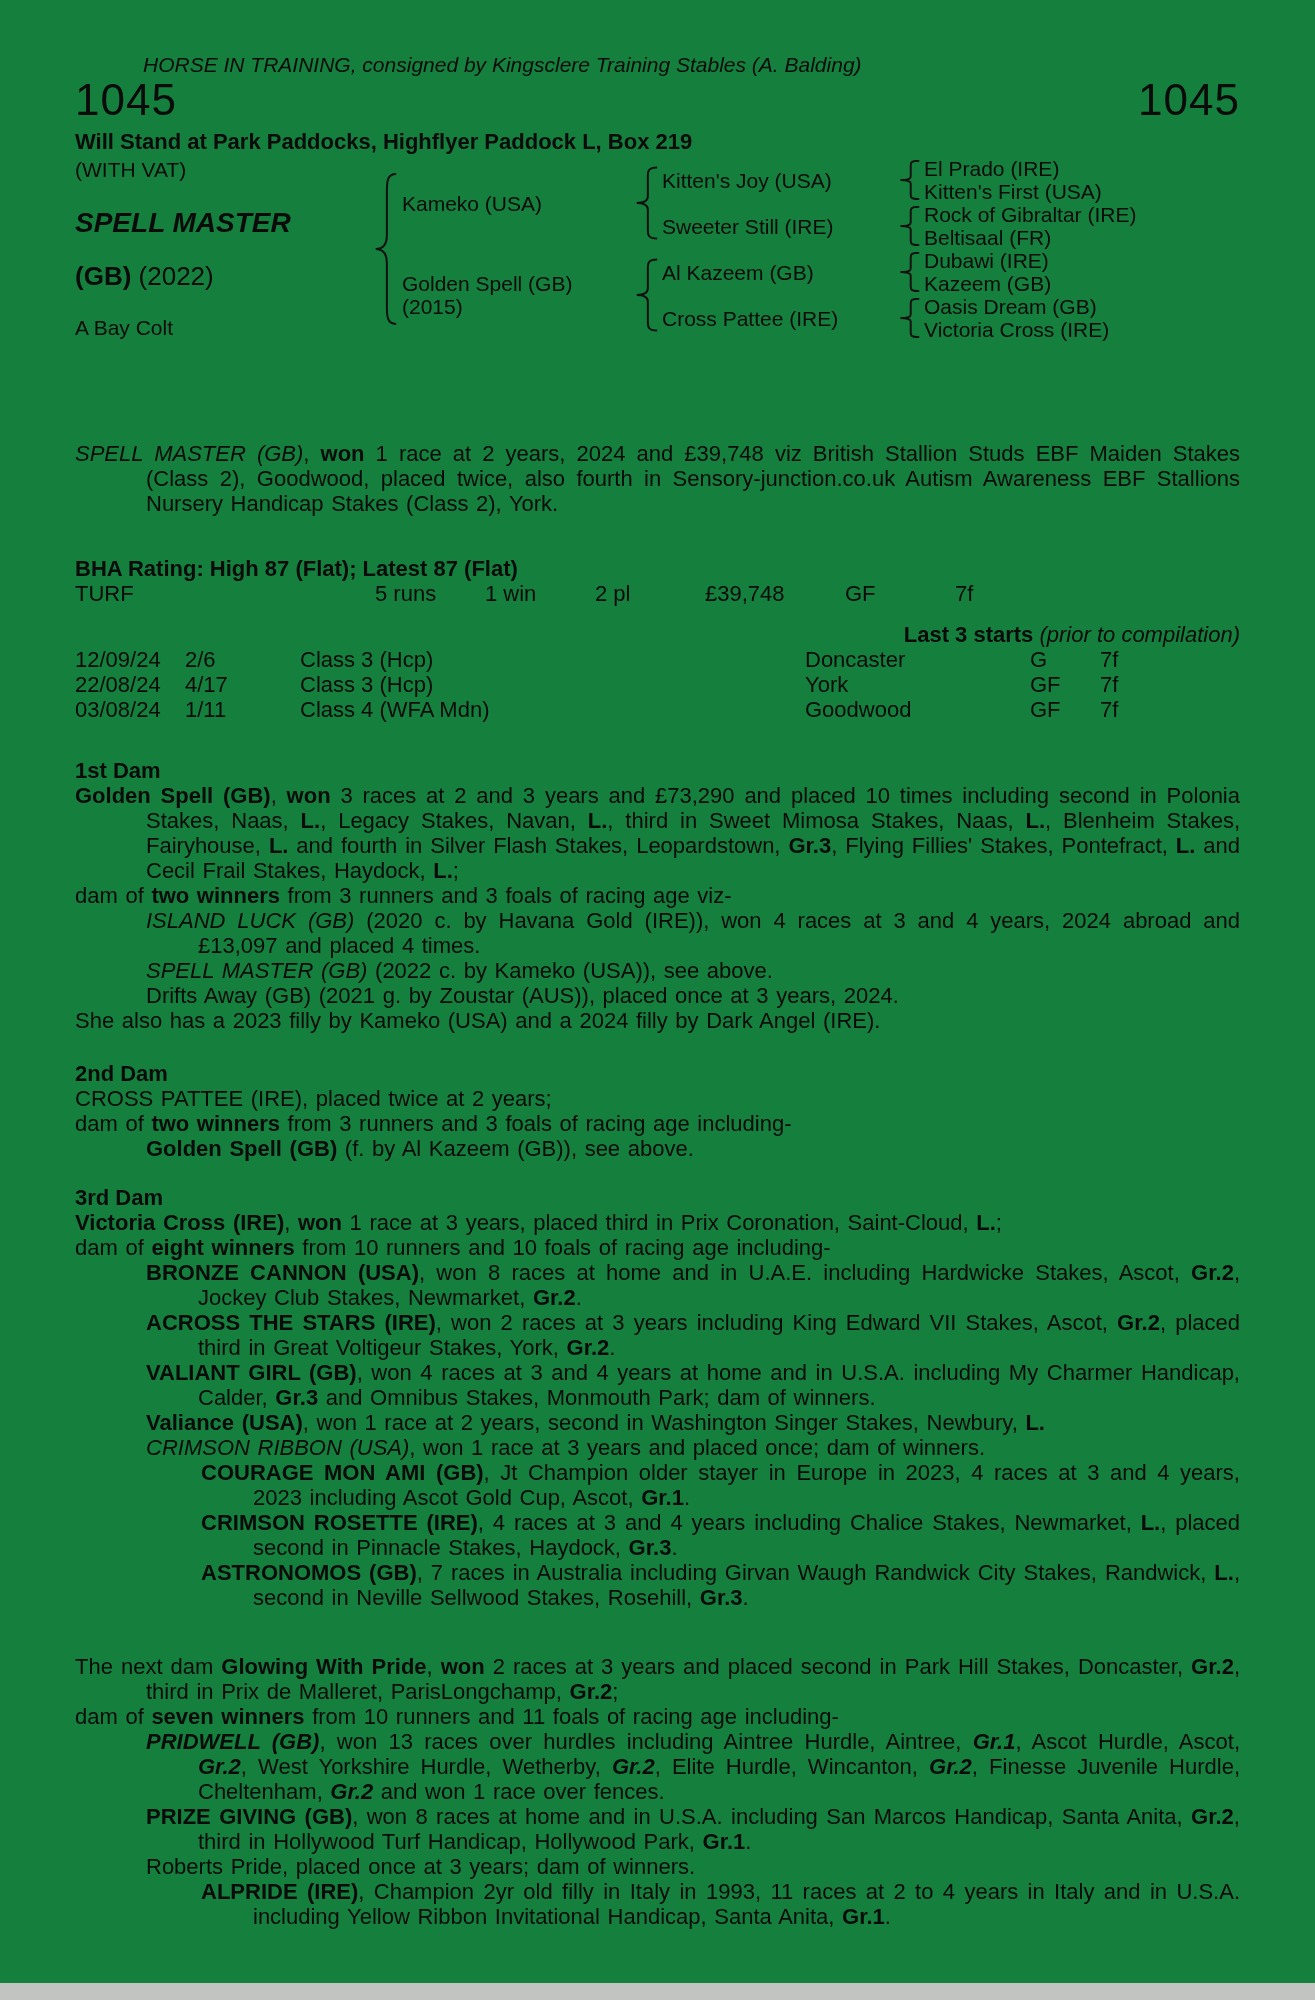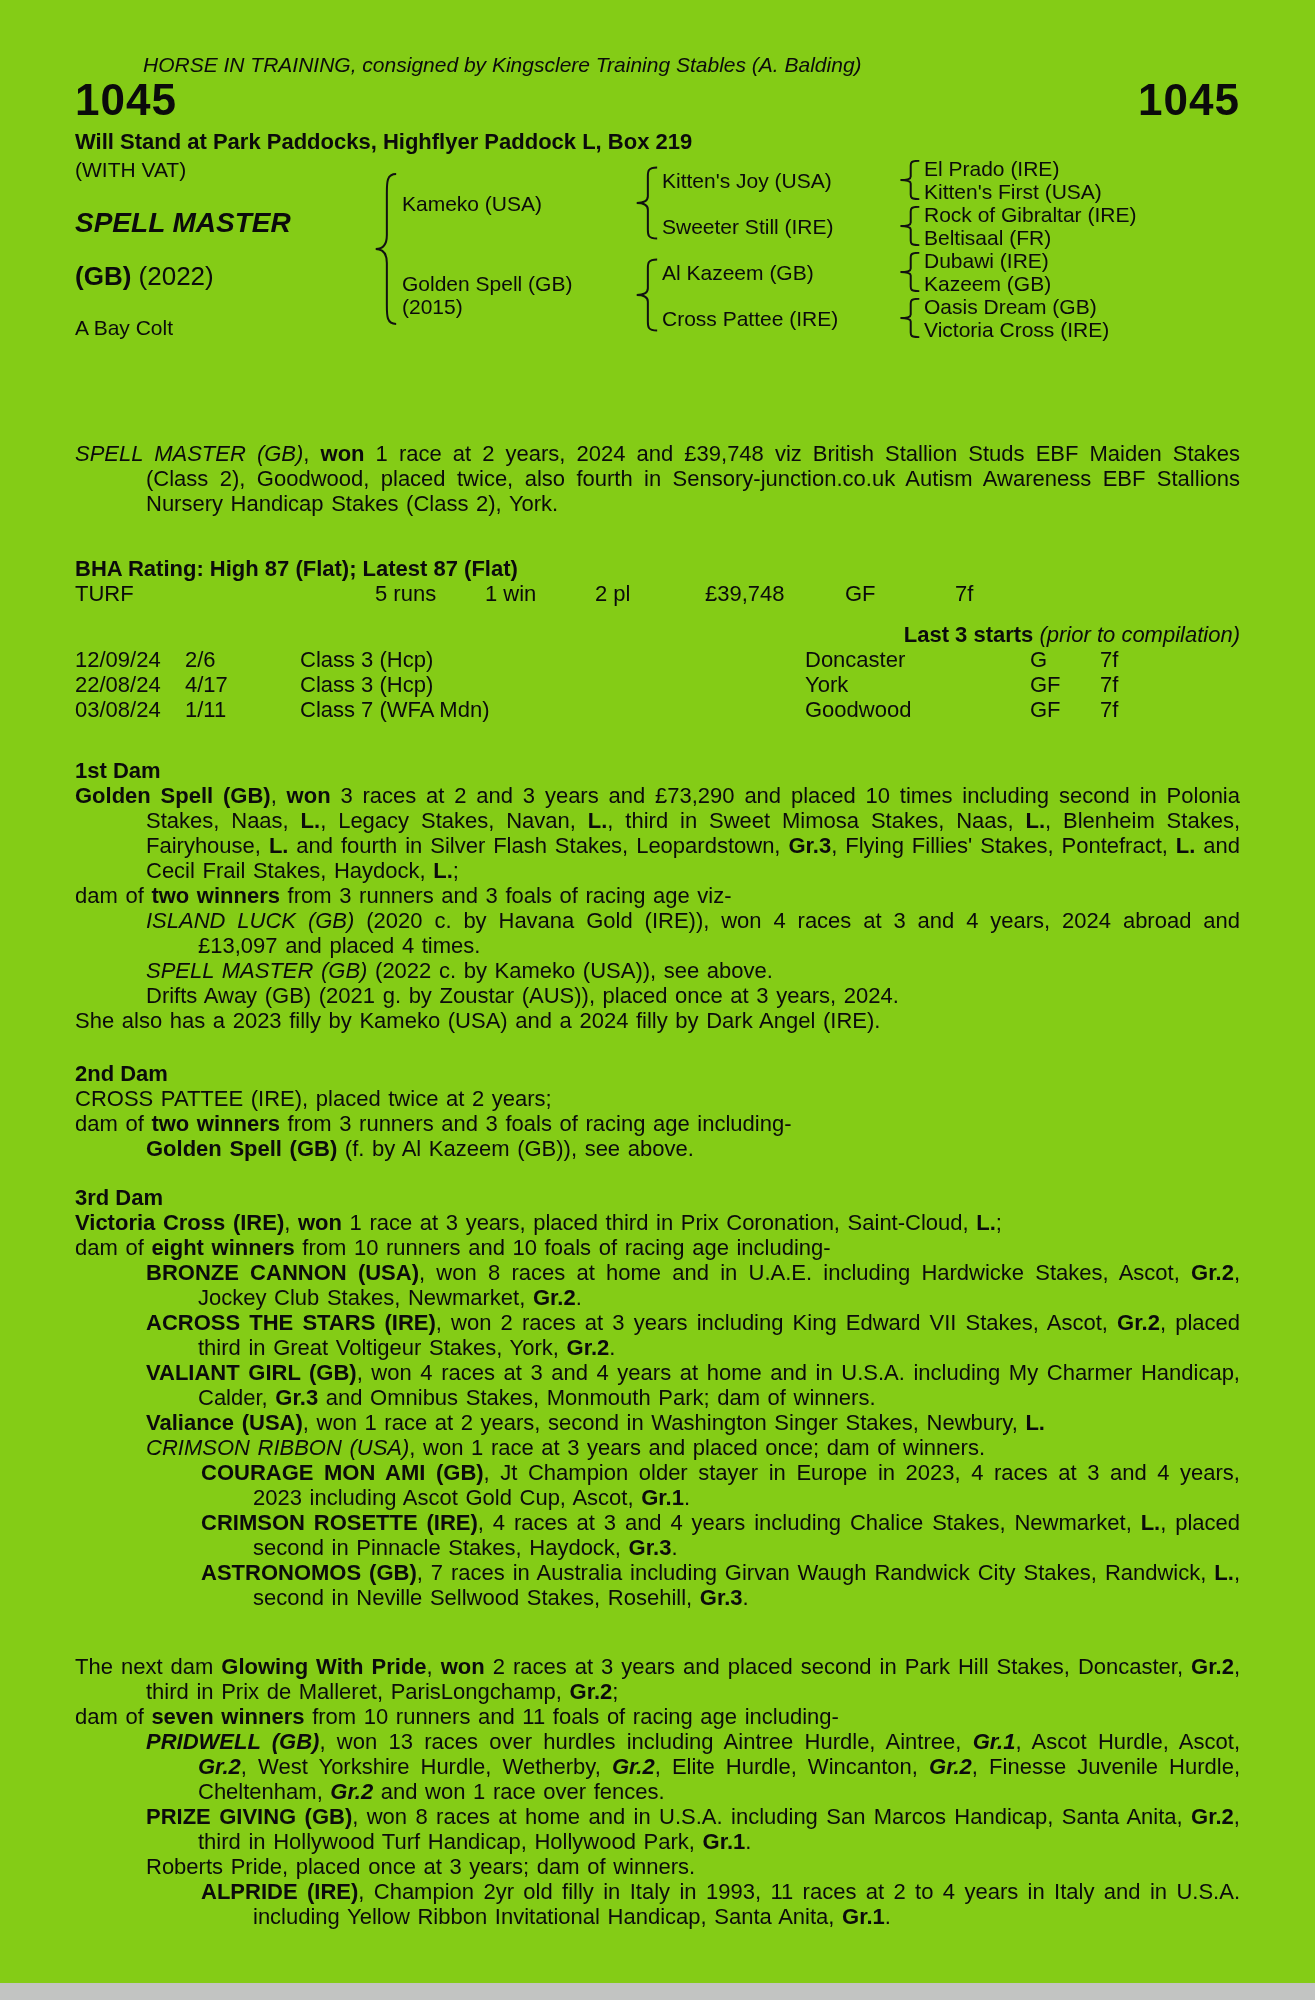--- a/index.html
+++ b/index.html
@@ -3,26 +3,26 @@
 <meta charset="utf-8">
 <style>
   html,body{margin:0;padding:0;}
   body{
     width:1315px;height:2000px;
     background:#ffffff;
     font-family:"Liberation Sans","DejaVu Sans",sans-serif;
     color:#0b0b0b;
     -webkit-font-smoothing:antialiased;
   }
-  .page{position:relative;width:1315px;height:2000px;overflow:hidden;background:#84cc16;}
+  .page{position:relative;width:1315px;height:2000px;overflow:hidden;background:#15803d;}
 
   
   .hdr-italic{margin:52px 75px 0 143px;font-style:italic;font-size:21px;line-height:25px;}
   .lot-row{display:flex;justify-content:space-between;align-items:flex-start;
-           margin:0 75px;font-size:44px;font-weight:bold;line-height:46px;letter-spacing:1px;}
+           margin:0 75px;font-size:44px;font-weight:normal;line-height:46px;letter-spacing:1px;}
   .stand-line{margin:6px 75px 0;font-weight:bold;font-size:22px;line-height:26px;}
 
   
   .ped{display:grid;
        grid-template-columns:293px 34px 228px 32px 232px 30px auto;
        grid-auto-rows:23px;
        margin:2px 75px 0;
        font-size:21px;line-height:23px;}
   .ped .cell{display:flex;align-items:center;white-space:nowrap;}
   .c-info{grid-area:1/1/9/2;display:flex;flex-direction:column;justify-content:space-between;line-height:26px;}
@@ -201,21 +201,21 @@
       <span></span>
       <span>Class 3 (Hcp)</span>
       <span>York</span>
       <span>GF</span>
       <span>7f</span>
     </div>
     <div class="l3row">
       <span>03/08/24</span>
       <span class="pos">1/11</span>
       <span></span>
-      <span>Class 7 (WFA Mdn)</span>
+      <span>Class 4 (WFA Mdn)</span>
       <span>Goodwood</span>
       <span>GF</span>
       <span>7f</span>
     </div>
 
     <div class="sec-h mt-d1">1st Dam</div>
     <div class="just hang"><span class="s-b">Golden Spell (GB)</span><span>, </span><span class="s-b">won</span><span> 3 races at 2 and 3 years and £73,290 and placed 10 times including second in Polonia Stakes, Naas, </span><span class="s-b">L.</span><span>, Legacy Stakes, Navan, </span><span class="s-b">L.</span><span>, third in Sweet Mimosa Stakes, Naas, </span><span class="s-b">L.</span><span>, Blenheim Stakes, Fairyhouse, </span><span class="s-b">L.</span><span> and fourth in Silver Flash Stakes, Leopardstown, </span><span class="s-b">Gr.3</span><span>, Flying Fillies' Stakes, Pontefract, </span><span class="s-b">L.</span><span> and Cecil Frail Stakes, Haydock, </span><span class="s-b">L.</span><span>;</span></div>
     <div class="just"><span>dam of </span><span class="s-b">two winners</span><span> from 3 runners and 3 foals of racing age viz-</span></div>
     <div class="just p1"><span class="s-i">ISLAND LUCK (GB)</span><span> (2020 c. by Havana Gold (IRE)), won 4 races at 3 and 4 years, 2024 abroad and £13,097 and placed 4 times.</span></div>
     <div class="just p1"><span class="s-i">SPELL MASTER (GB)</span><span> (2022 c. by Kameko (USA)), see above.</span></div>

